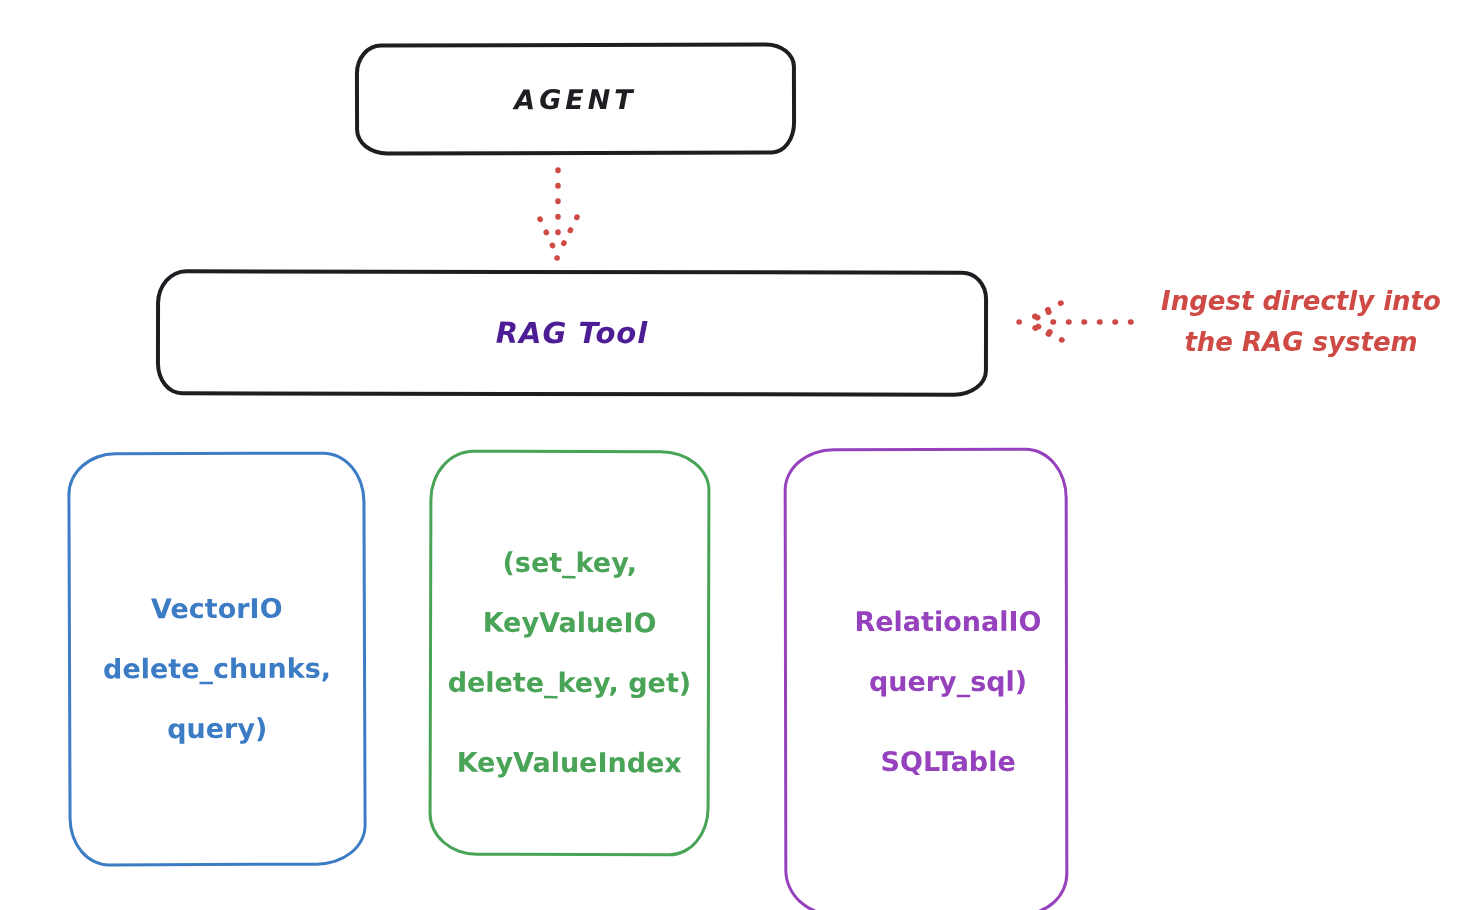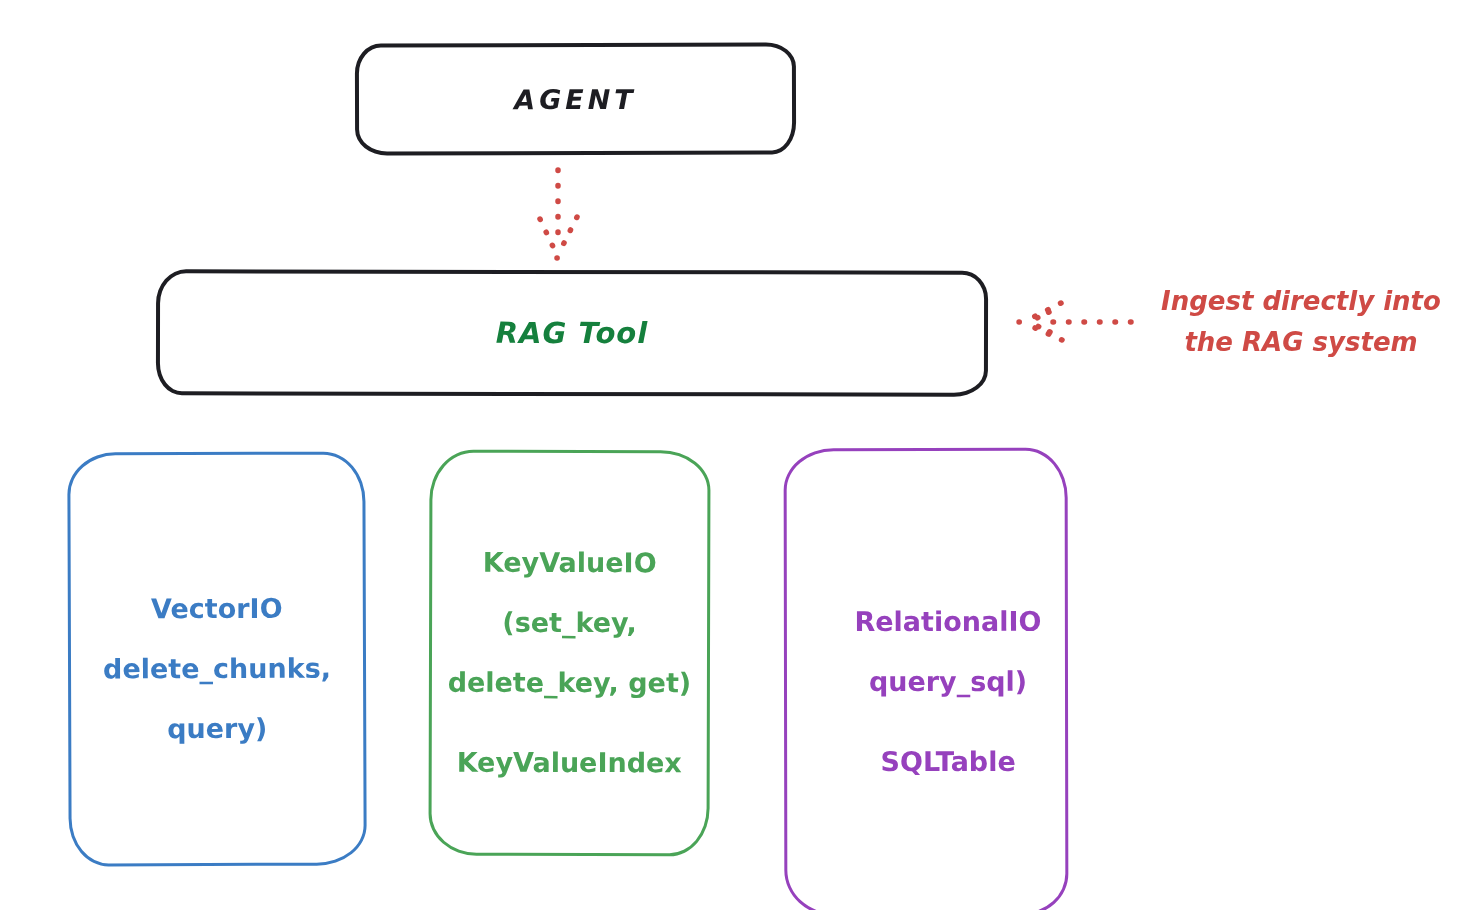--- a/index.html
+++ b/index.html
@@ -40,21 +40,21 @@
   }
 
   .box-ragtool {
     left: 156px; top: 270px;
     width: 832px; height: 126px;
     border: 4px solid #1d1d22;
     border-radius: 30px 26px 34px 26px / 34px 28px 26px 32px;
     transform: rotate(0.1deg);
   }
   .box-ragtool .box-label {
-    color: #15803d;
+    color: #4c1d95;
     font-size: 29px;
     font-weight: 600;
     letter-spacing: 1px;
     font-style: italic;
   }
 
   .io-box {
     position: absolute;
     background: #ffffff;
     border-width: 3.5px;
@@ -145,22 +145,22 @@
     <div>the RAG system</div>
   </div>
 
   <div class="io-box box-vector">
     <div class="io-line">VectorIO</div>
     <div class="io-line">delete_chunks,</div>
     <div class="io-line">query)</div>
   </div>
 
   <div class="io-box box-keyvalue">
+    <div class="io-line">(set_key,</div>
     <div class="io-line">KeyValueIO</div>
-    <div class="io-line">(set_key,</div>
     <div class="io-line">delete_key, get)</div>
     <div class="io-index">KeyValueIndex</div>
   </div>
 
   <div class="io-box box-relational">
     <div class="io-line">RelationalIO</div>
     <div class="io-line">query_sql)</div>
     <div class="io-index">SQLTable</div>
   </div>
 

